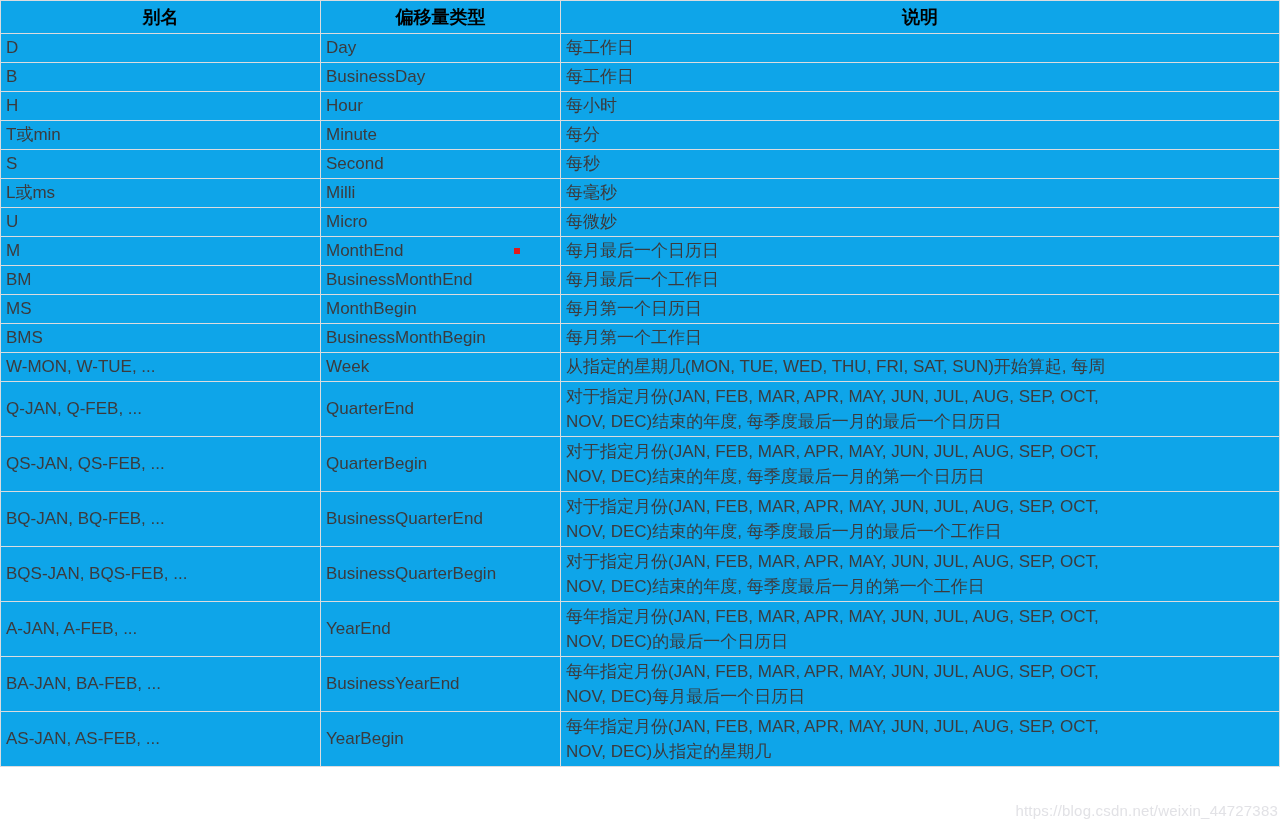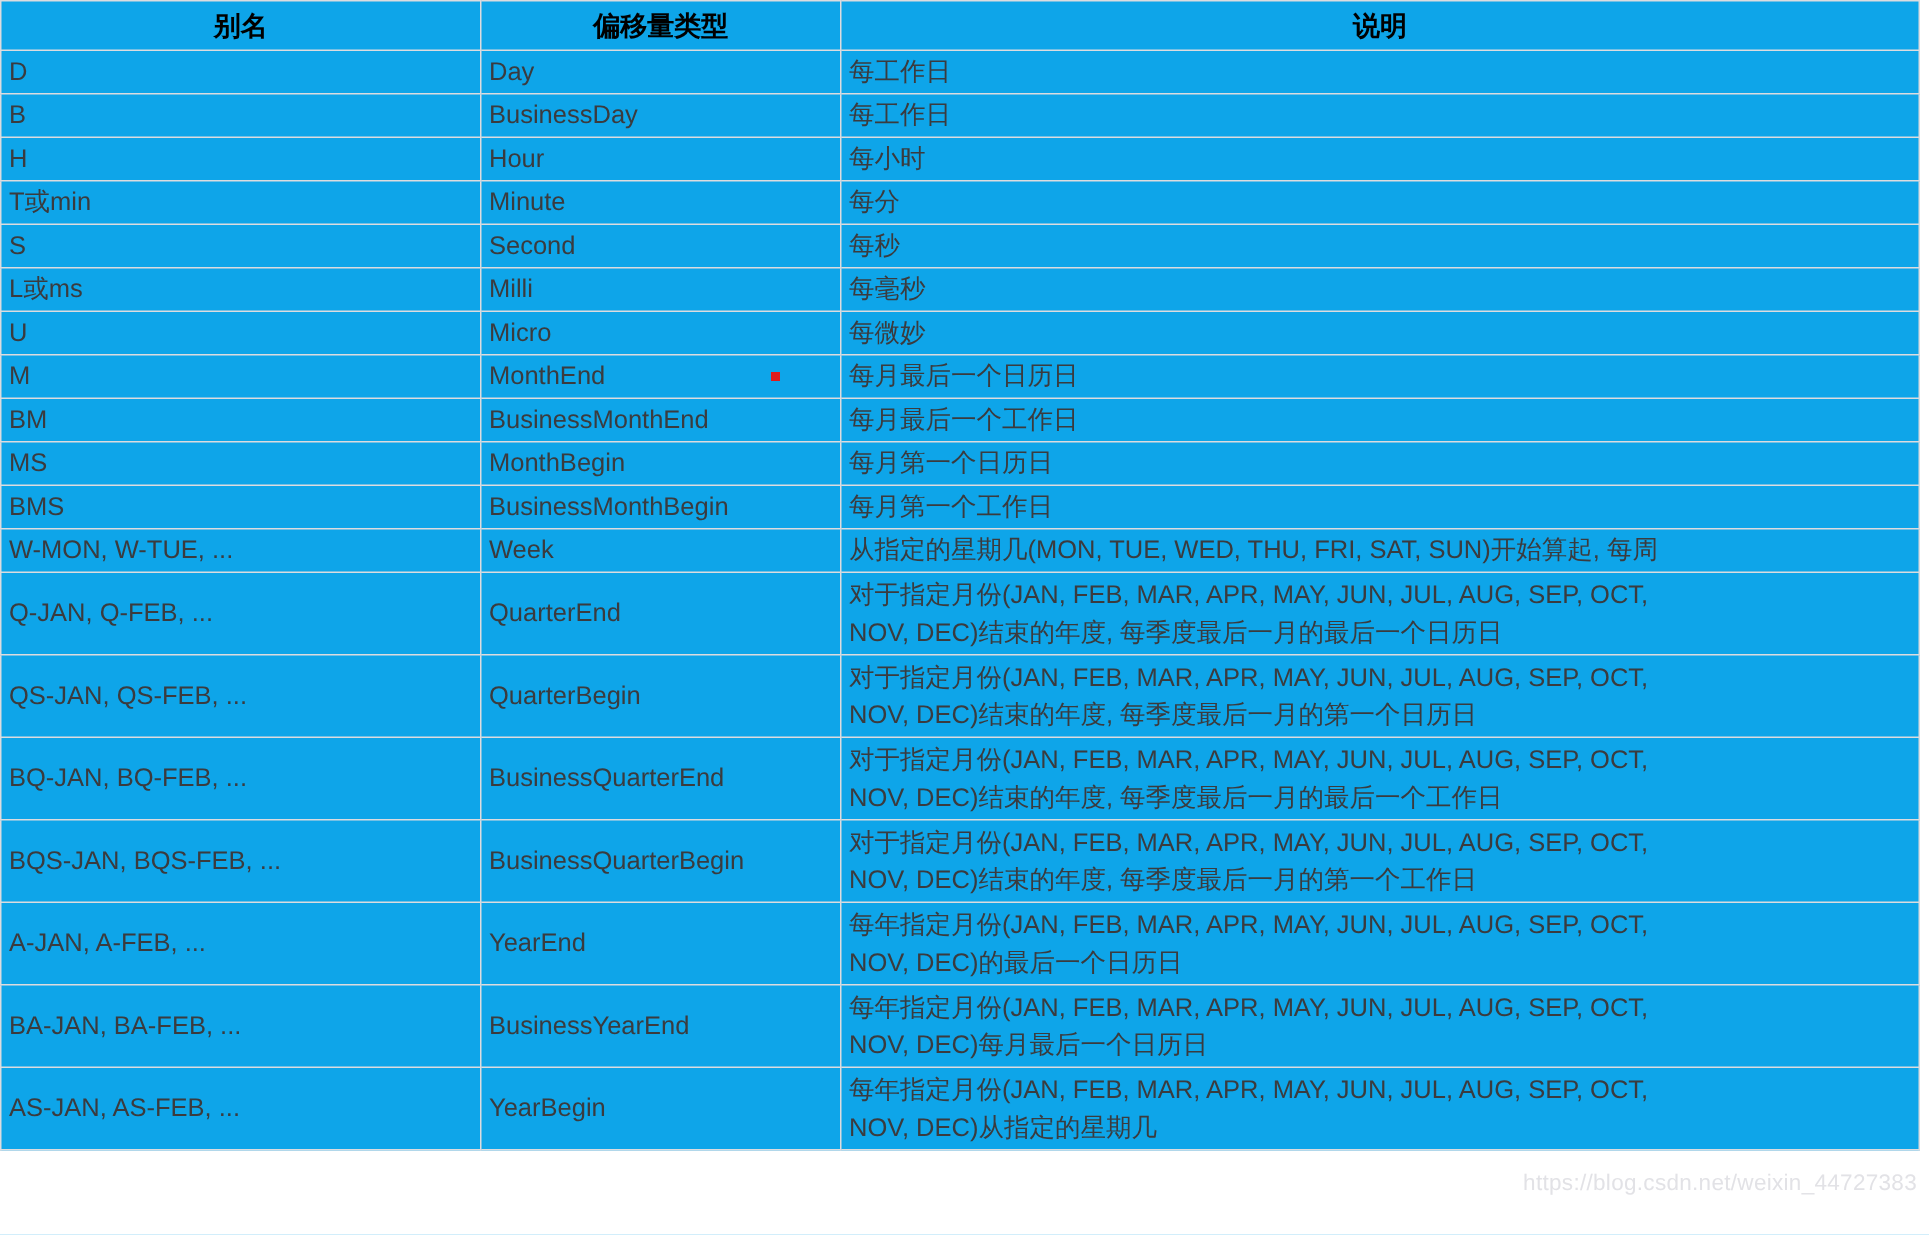--- a/index.html
+++ b/index.html
@@ -68,21 +68,21 @@
     width: 6px;
     height: 6px;
     background: #e01b1b;
     vertical-align: middle;
     margin-left: 110px;
     margin-bottom: 2px;
   }
   .watermark {
     position: absolute;
     right: 8px;
-    bottom: 26px;
+    bottom: 4px;
     font-size: 15px;
     color: #e2e2e6;
     letter-spacing: 0.2px;
     font-family: "Liberation Sans", "DejaVu Sans", sans-serif;
     pointer-events: none;
     user-select: none;
   }
 </style>
 </head>
 <body>

